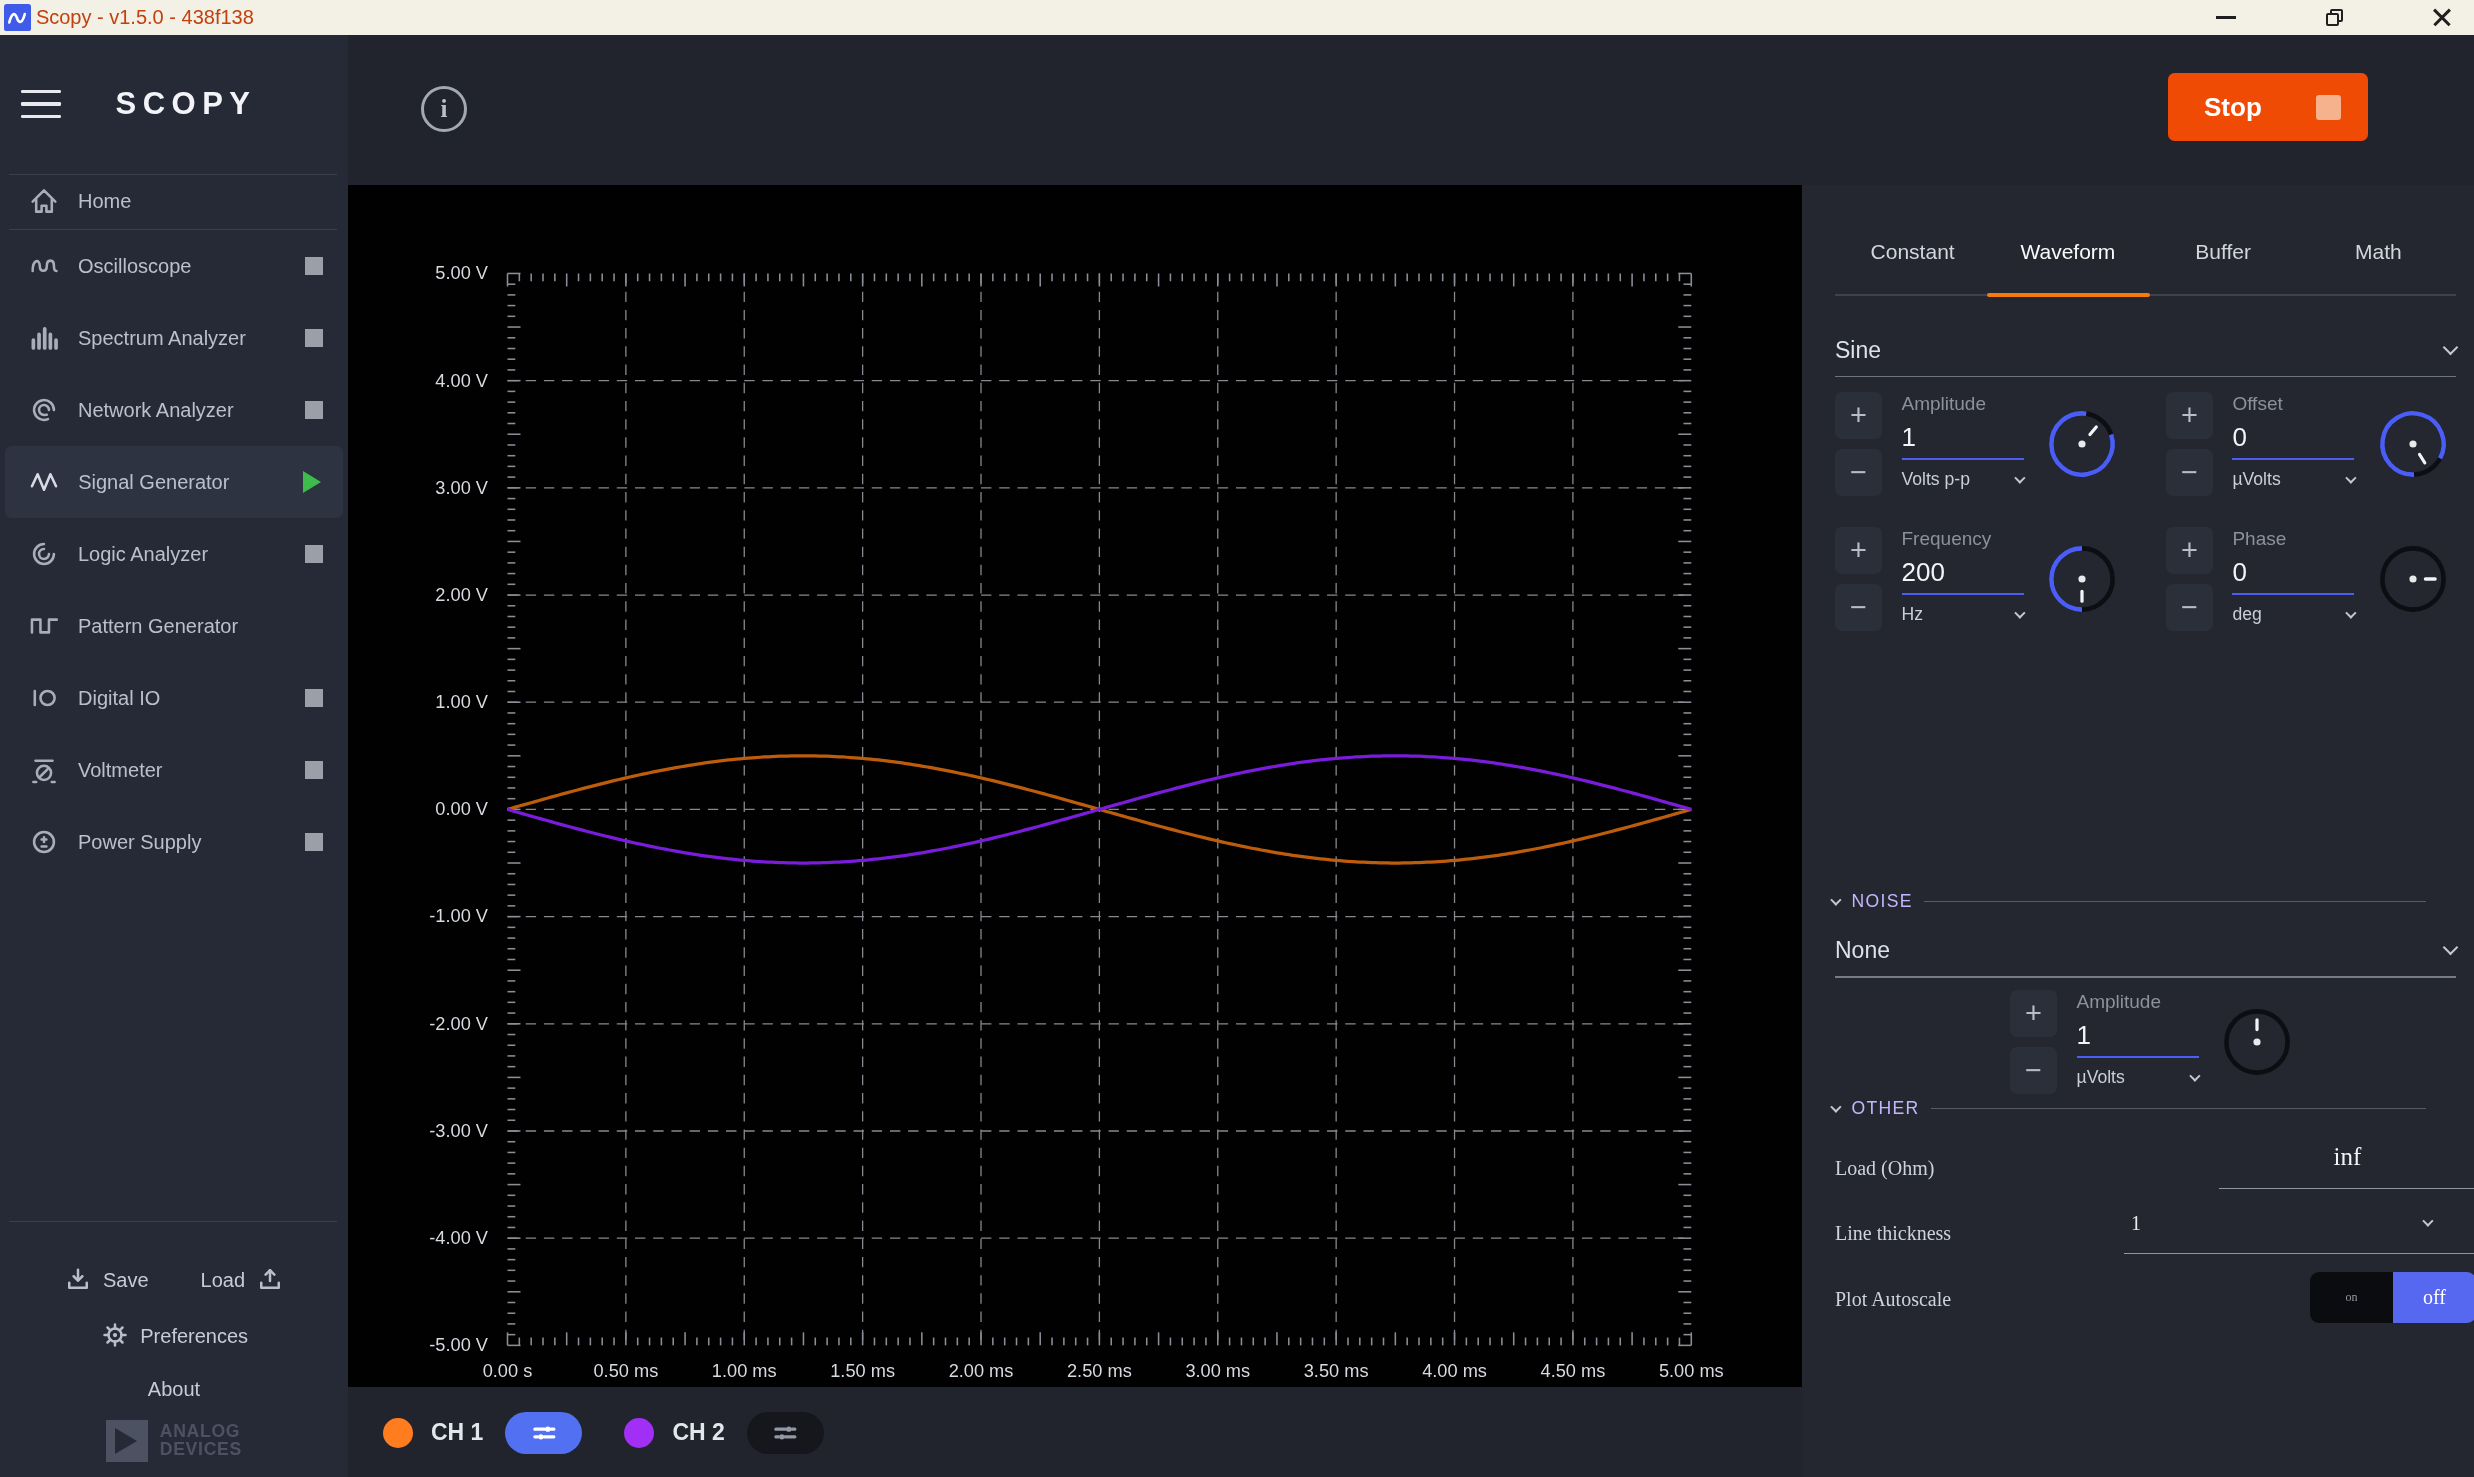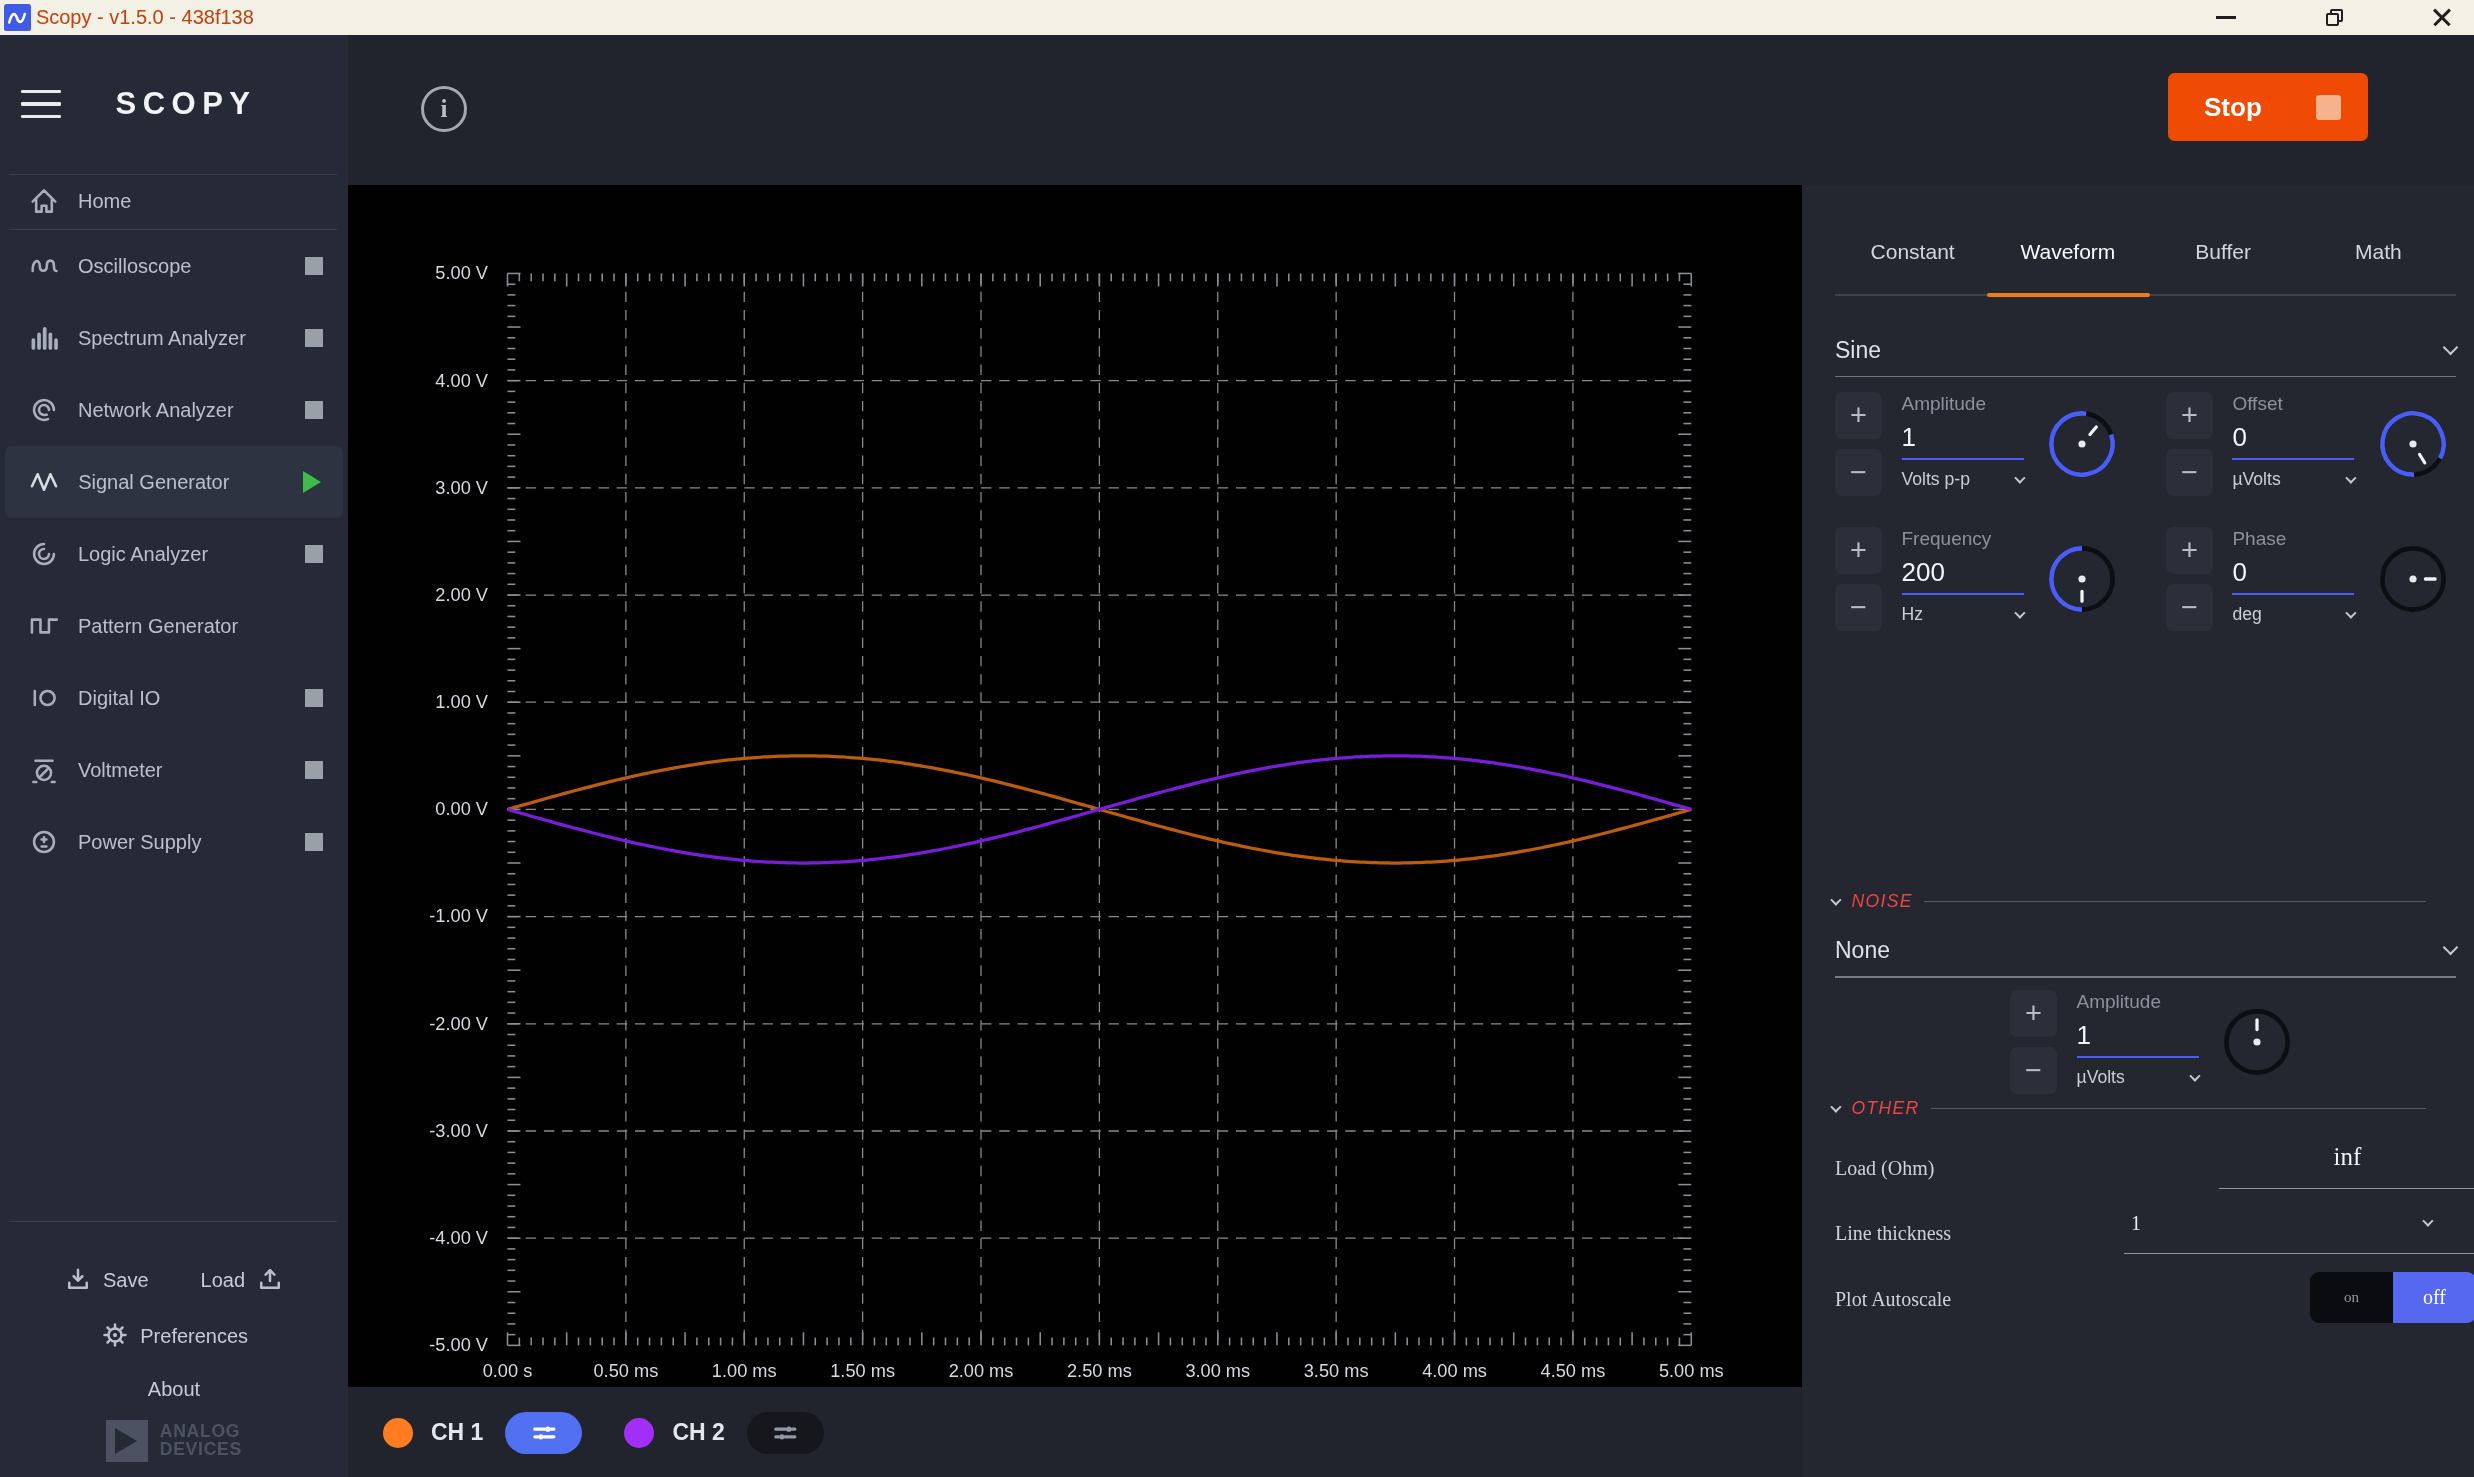--- a/index.html
+++ b/index.html
@@ -105,40 +105,40 @@
     font-size:29px; display:flex; align-items:center; justify-content:center; line-height:1; }
   .mid-col { margin-left:19.5px; width:122px; }
   .ctl-label { font-size:19px; color:#8b919d; margin-top:1.3px; }
   .ctl-value { font-size:26px; color:#f2f4f8; margin-top:6.5px; padding-bottom:5.2px; }
   .value-underline { width:122px; height:2px; background:#4a5df5; }
   .unit-row { margin-top:9px; display:flex; align-items:center; justify-content:space-between; width:122px; }
   .unit-text { font-size:17.6px; color:#c9ced8; }
   .knob { margin-left:15.6px; width:86px; height:86px; margin-top:9px; }
 
   .section-header { position:absolute; left:30px; width:594px; display:flex; align-items:center; gap:11.7px; }
-  .section-label { font-size:17.6px; color:#ef4444; letter-spacing:1.3px;font-style:italic; }
+  .section-label { font-size:17.6px; color:#c4b5fd; letter-spacing:1.3px; }
   .section-line { flex:1; height:1.3px; background:#565b66; }
   #noise-header { top:706px; }
   #none-row { top:748px; height:34px; }
   #none-underline { top:791px; height:2px; background:#757b87; }
   #noise-amp-group { position:absolute; left:208px; top:805px; }
   #other-header { top:913px; }
 
   .other-row { position:absolute; left:33px; width:621px; height:52px;font-family:Liberation Serif, serif; }
   .other-label { position:absolute; left:0; top:50%; transform:translateY(-50%); font-size:20px; color:#cdd2db; }
   #load-row { top:957px; }
   #load-value { position:absolute; left:384px; width:257px; text-align:center; top:1.3px; font-size:25px; color:#f2f4f8; }
   #load-underline { position:absolute; left:384px; top:46px; width:257px; height:1.3px; background:#8f96a3; }
   #line-row { top:1022px; }
   #line-value { position:absolute; left:296px; top:5.2px; font-size:20px; color:#e8ebf0; }
   #line-chev { position:absolute; left:589px; top:13px; }
   #line-underline { position:absolute; left:289px; top:46px; width:351px; height:1.3px; background:#8f96a3; }
   #autoscale-row { top:1084px; height:59px; }
   #toggle { position:absolute; left:475px; top:2.6px; width:166px; height:51px; border-radius:9px; overflow:hidden; display:flex; }
-  #toggle .on { flex:1; background:#0b0c10; color:#9298a4; display:flex; align-items:center; justify-content:center; font-size:15px; }
+  #toggle .on { flex:1; background:#0b0c10; color:#9298a4; display:flex; align-items:center; justify-content:center; font-size:12px; }
   #toggle .off { flex:1; background:#5668f0; color:#ffffff; display:flex; align-items:center; justify-content:center; font-size:20px; }
 </style>
 </head>
 <body>
 <div id="root">
 
   <div id="titlebar">
     <div id="title-icon">
       <svg width="22" height="22" viewBox="0 0 34 34">
           <path d="M5 24 C9 8,14 8,17 17 C20 26,25 26,29 11" stroke="#ffffff" stroke-width="4" fill="none" stroke-linecap="round"></path>

